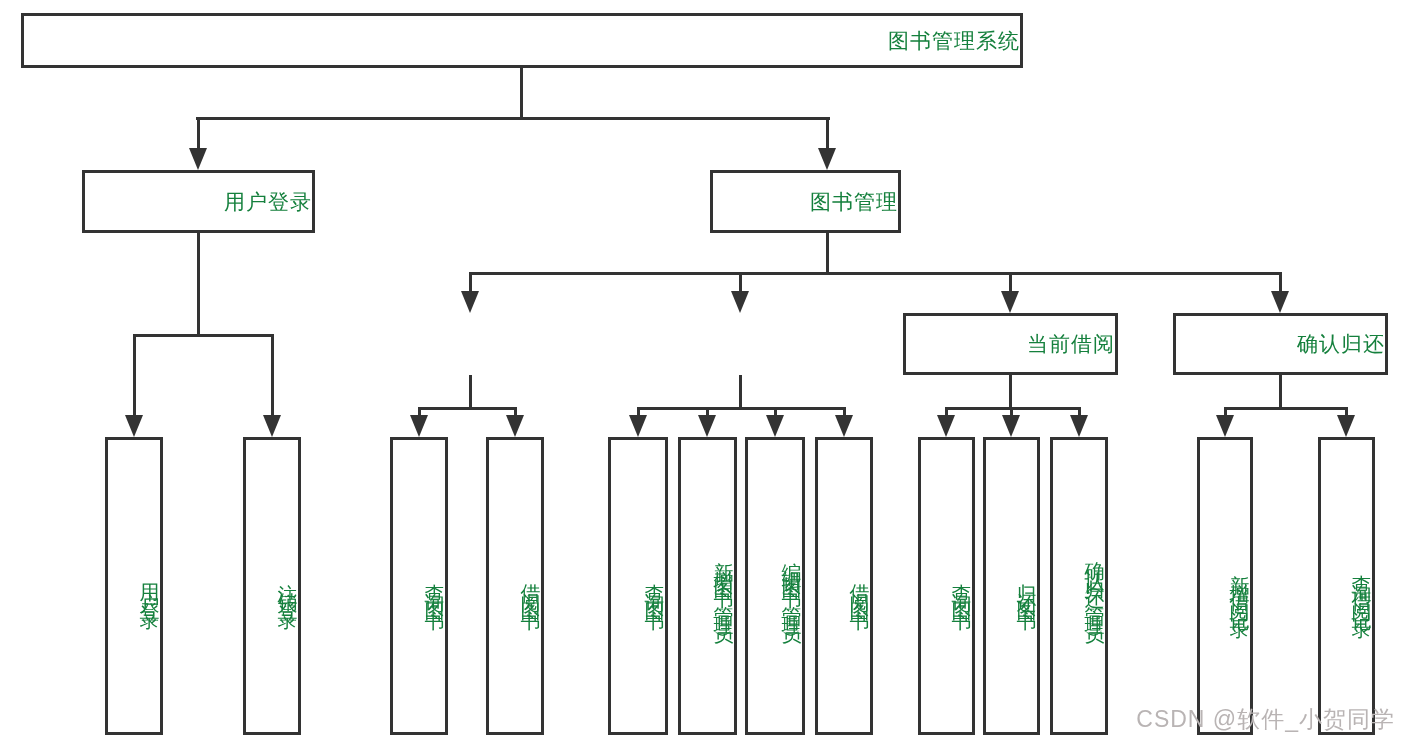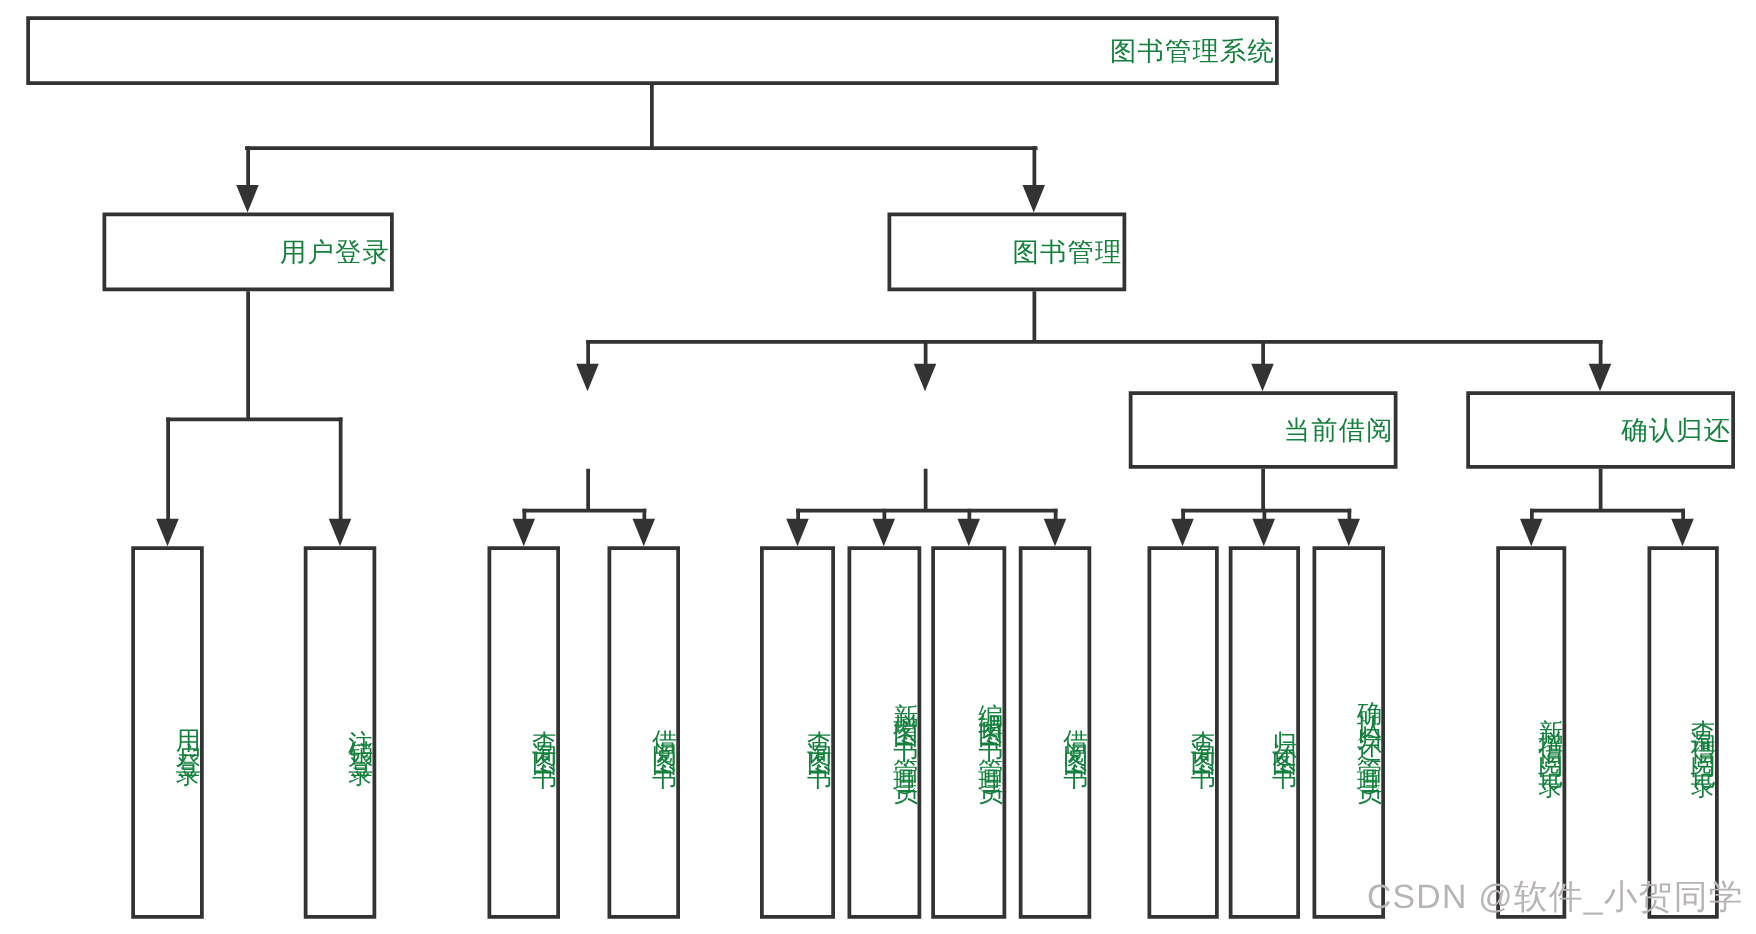--- a/index.html
+++ b/index.html
@@ -46,21 +46,21 @@
     width: 0;
     height: 0;
     border-left: 9px solid transparent;
     border-right: 9px solid transparent;
     border-top: 22px solid #333333;
   }
   .watermark {
     position: absolute;
     right: 10px;
     bottom: 12px;
-    font-size: 27px;
+    font-size: 23px;
     color: #b9b4b4;
     letter-spacing: 1px;
     z-index: 5;
     white-space: nowrap;
   }
 </style>
 </head>
 <body>
 
 <div id="canvas">

